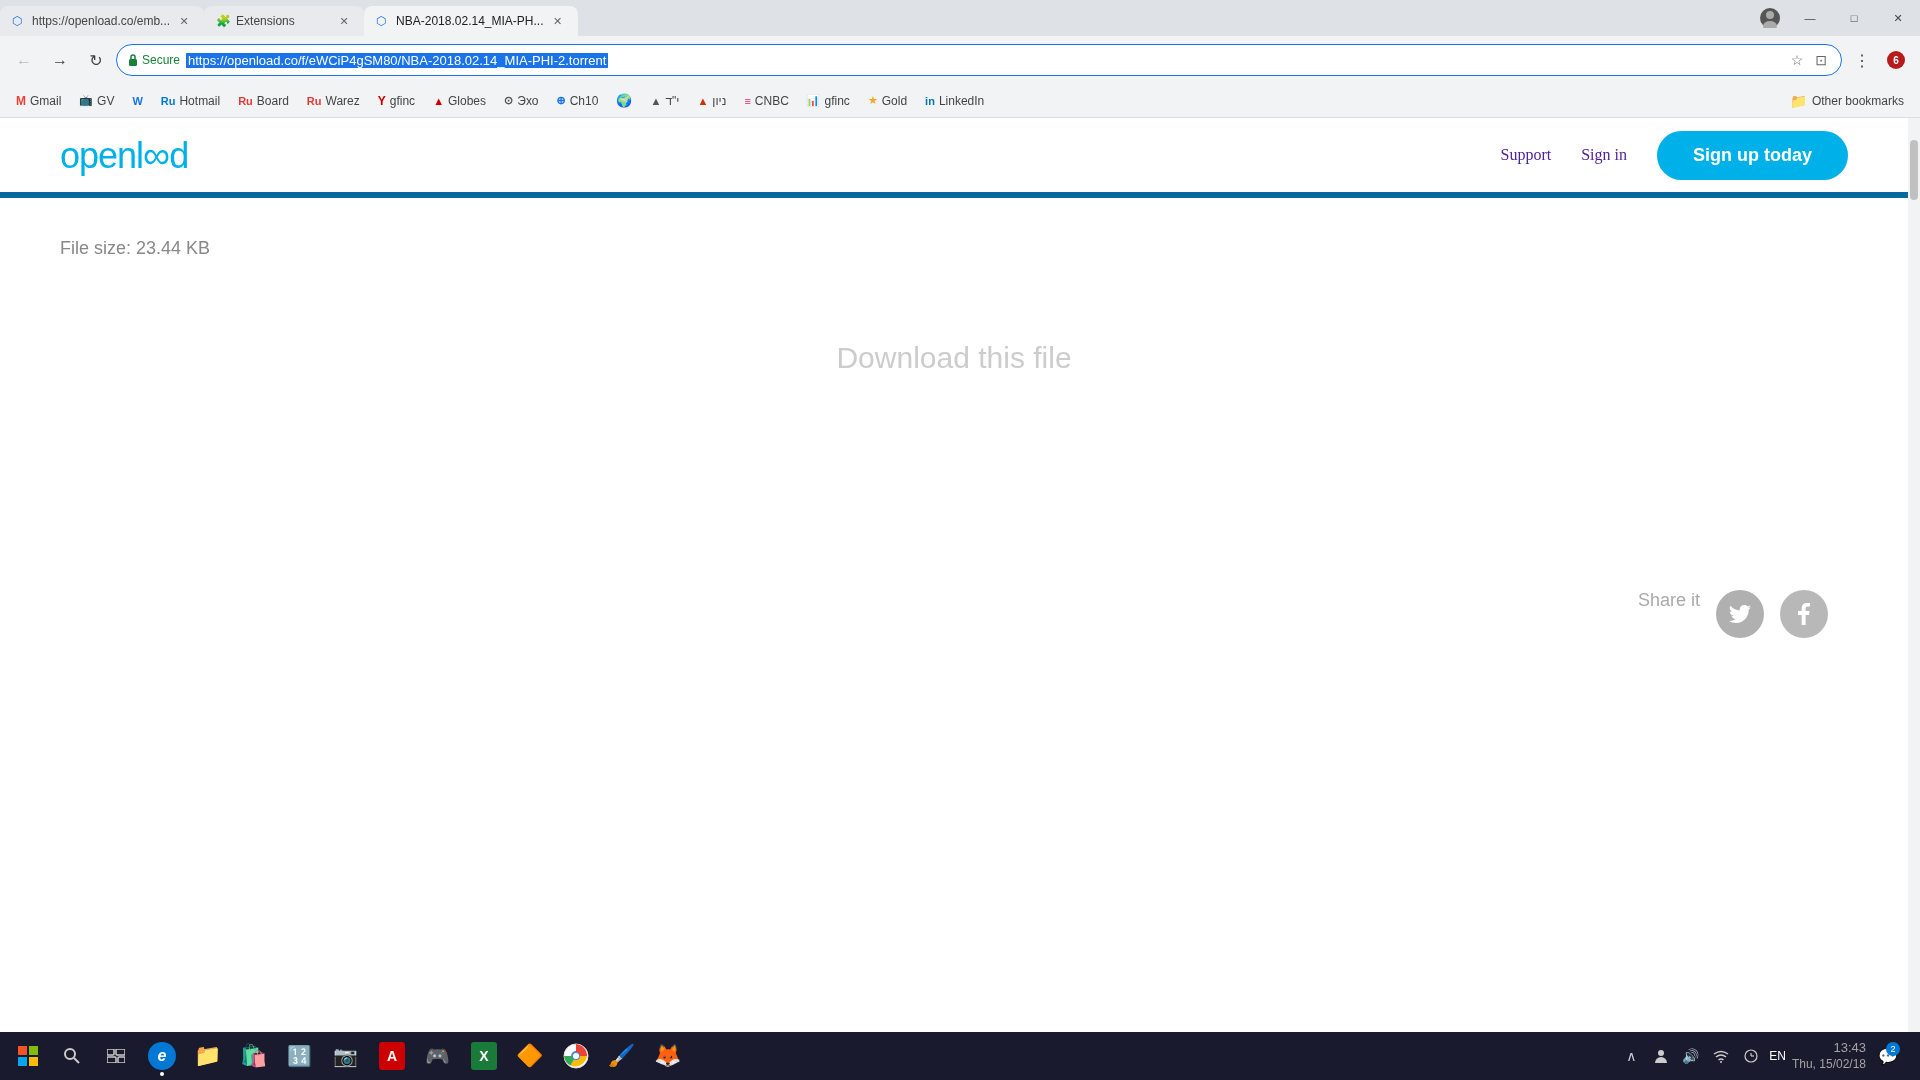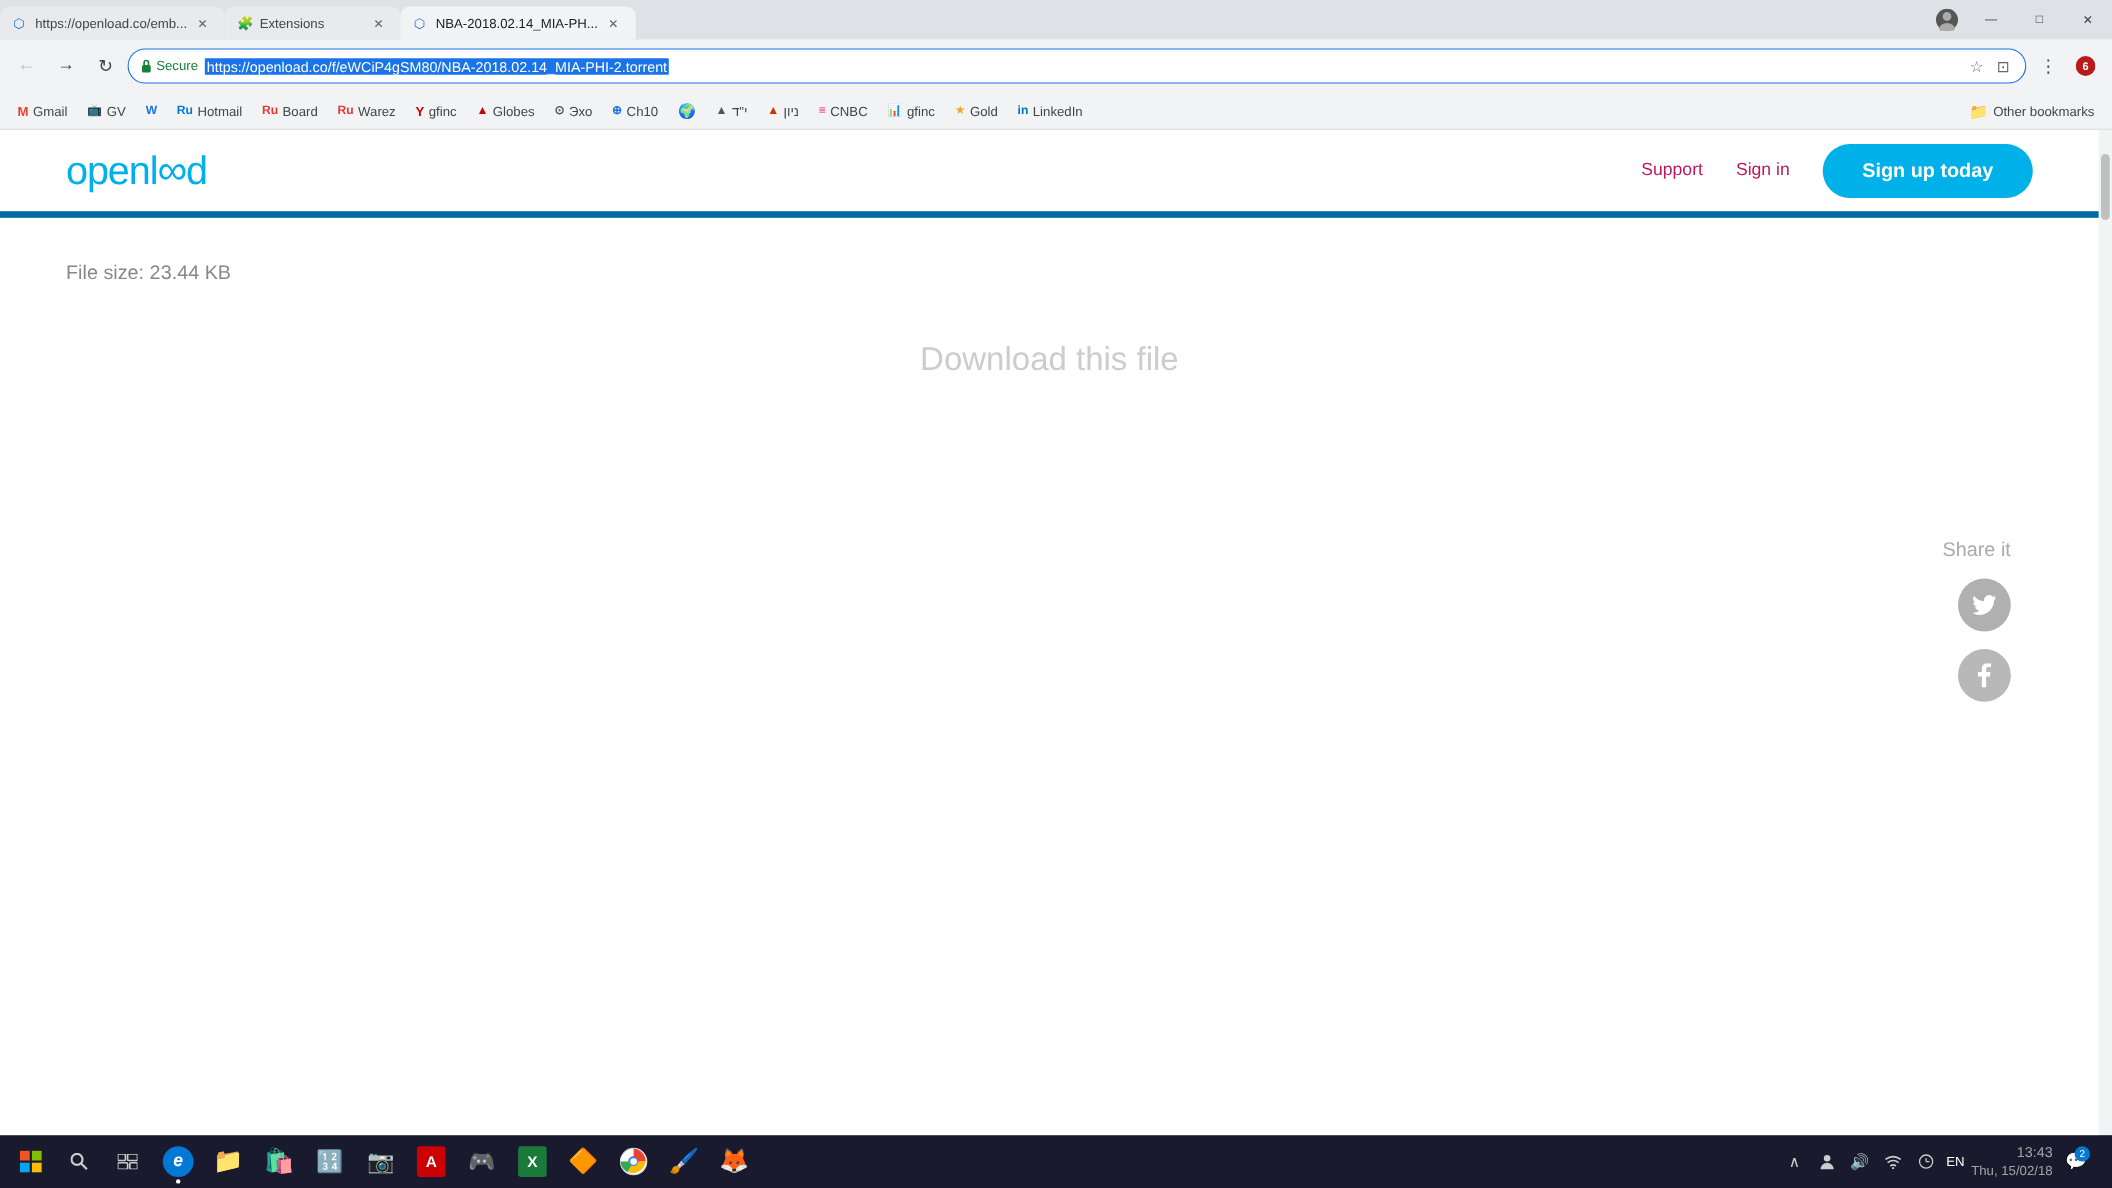--- a/index.html
+++ b/index.html
@@ -265,23 +265,24 @@
       letter-spacing: -1px;
     }
     .ol-nav {
       margin-left: auto;
       display: flex;
       align-items: center;
       gap: 30px;
     }
     .ol-nav-link {
       font-size: 16px;
-      color: #be185d;
+      color: #4c1d95;
       cursor: pointer;
       text-decoration: none;
+      font-family: Liberation Serif, serif;
     }
     .ol-signup-btn {
       background: #00b0e8;
       color: #fff;
       font-size: 18px;
       font-weight: 700;
       padding: 14px 36px;
       border-radius: 50px;
       cursor: pointer;
       border: none;
@@ -293,41 +294,40 @@
 
     .ol-file-title {
       font-size: 32px;
       color: #00b0e8;
       font-weight: 400;
       margin-bottom: 10px;
     }
     .ol-file-size {
       font-size: 18px;
       color: #888;
-      margin-bottom: 21px;
+      margin-bottom: 52px;
     }
     .ol-download-section {
       text-align: center;
       padding: 30px 0 20px;
     }
     .ol-download-label {
       font-size: 30px;
       color: #ccc;
       font-weight: 300;
       margin-bottom: 40px;
     }
 
     .ol-share-row {
       position: absolute;
       right: 80px;
       bottom: 180px;
       display: flex;
-      align-items: flex-end;
+      align-items: flex-start;
       gap: 16px;
-      flex-direction: column;
     }
     .ol-share-label {
       font-size: 18px;
       color: #aaa;
     }
     .ol-social-btn {
       width: 48px;
       height: 48px;
       border-radius: 50%;
       background: #ccc;

